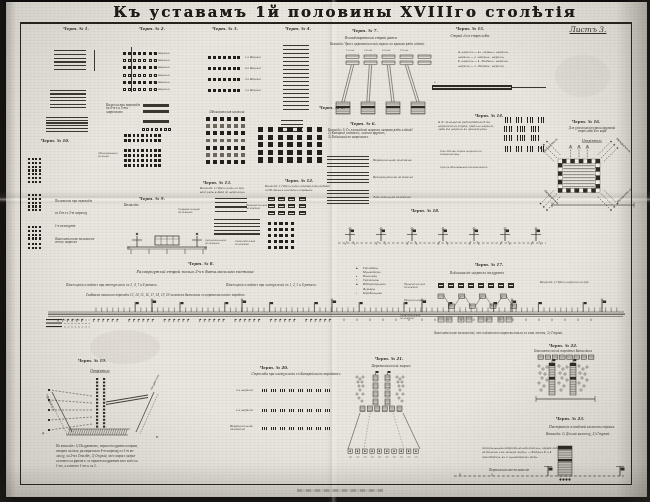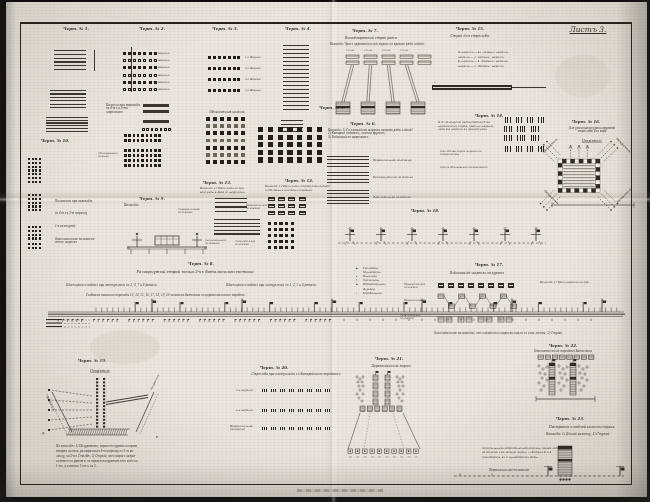--- a/index.html
+++ b/index.html
@@ -30,20 +30,21 @@
   .stain2{position:absolute;left:555px;top:55px;width:55px;height:42px;border-radius:50%;background:rgba(110,100,85,.06);pointer-events:none;}
   .imprint{position:absolute;left:297px;top:489px;width:86px;height:3px;background:repeating-linear-gradient(90deg, rgba(110,105,95,.45) 0 5px, rgba(110,105,95,.15) 5px 9px);}
 </style>
 </head>
 <body>
 
 <div class="stage">
   <div class="paper"></div>
   <div class="crease-h"></div>
   <div class="crease-v"></div>
+  <div class="title">Къ уставамъ 1й половины XVIIIго столѣтія</div>
   <div class="sheet">Листъ 3.</div>
   <div class="frame"></div>
   <div class="overlay" id="overlay">
       <div class="tx" style="left: 76px; top: 27px; font-size: 12px; transform: scale(0.3333) translateX(-50%); font-weight: 600;">Черт. № 1.</div>
       <div class="bar" style="left: 54px; top: 50px; width: 32px; height: 1.15px;"></div>
       <div class="bar" style="left: 54px; top: 53.8px; width: 32px; height: 1.15px;"></div>
       <div class="bar" style="left: 54px; top: 57.6px; width: 32px; height: 1.15px;"></div>
       <div class="bar" style="left: 54px; top: 61.4px; width: 32px; height: 1.15px;"></div>
       <div class="bar" style="left: 54px; top: 65.2px; width: 32px; height: 1.15px;"></div>
       <div class="bar" style="left: 54px; top: 69px; width: 32px; height: 1.15px;"></div>

